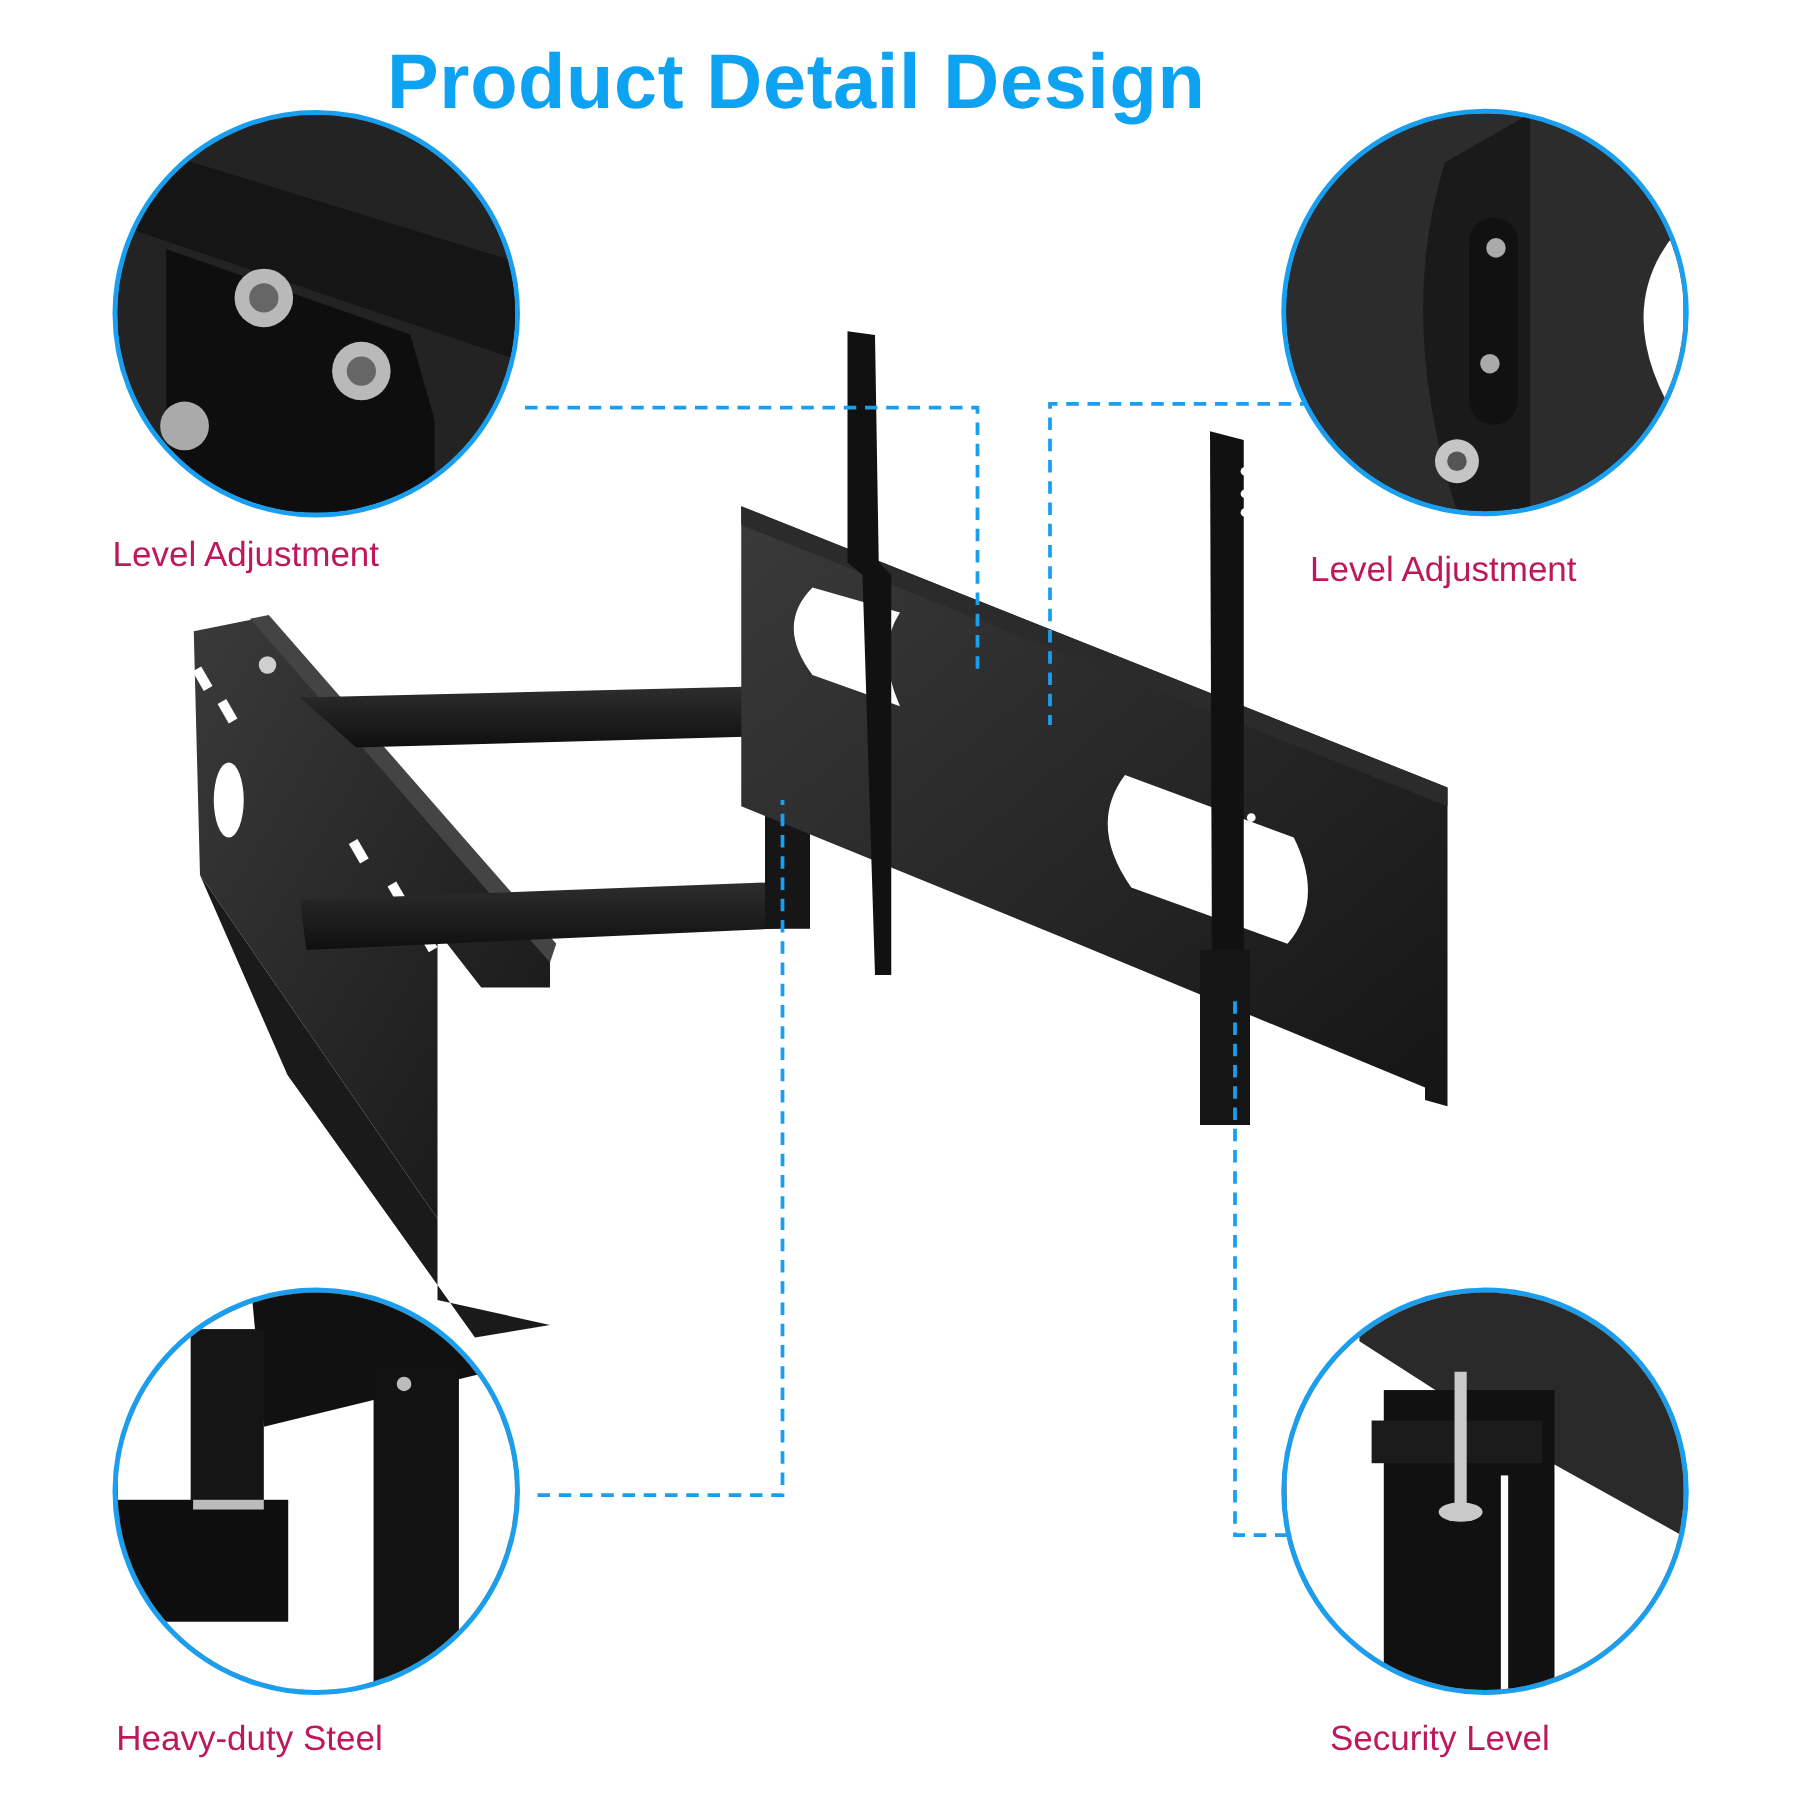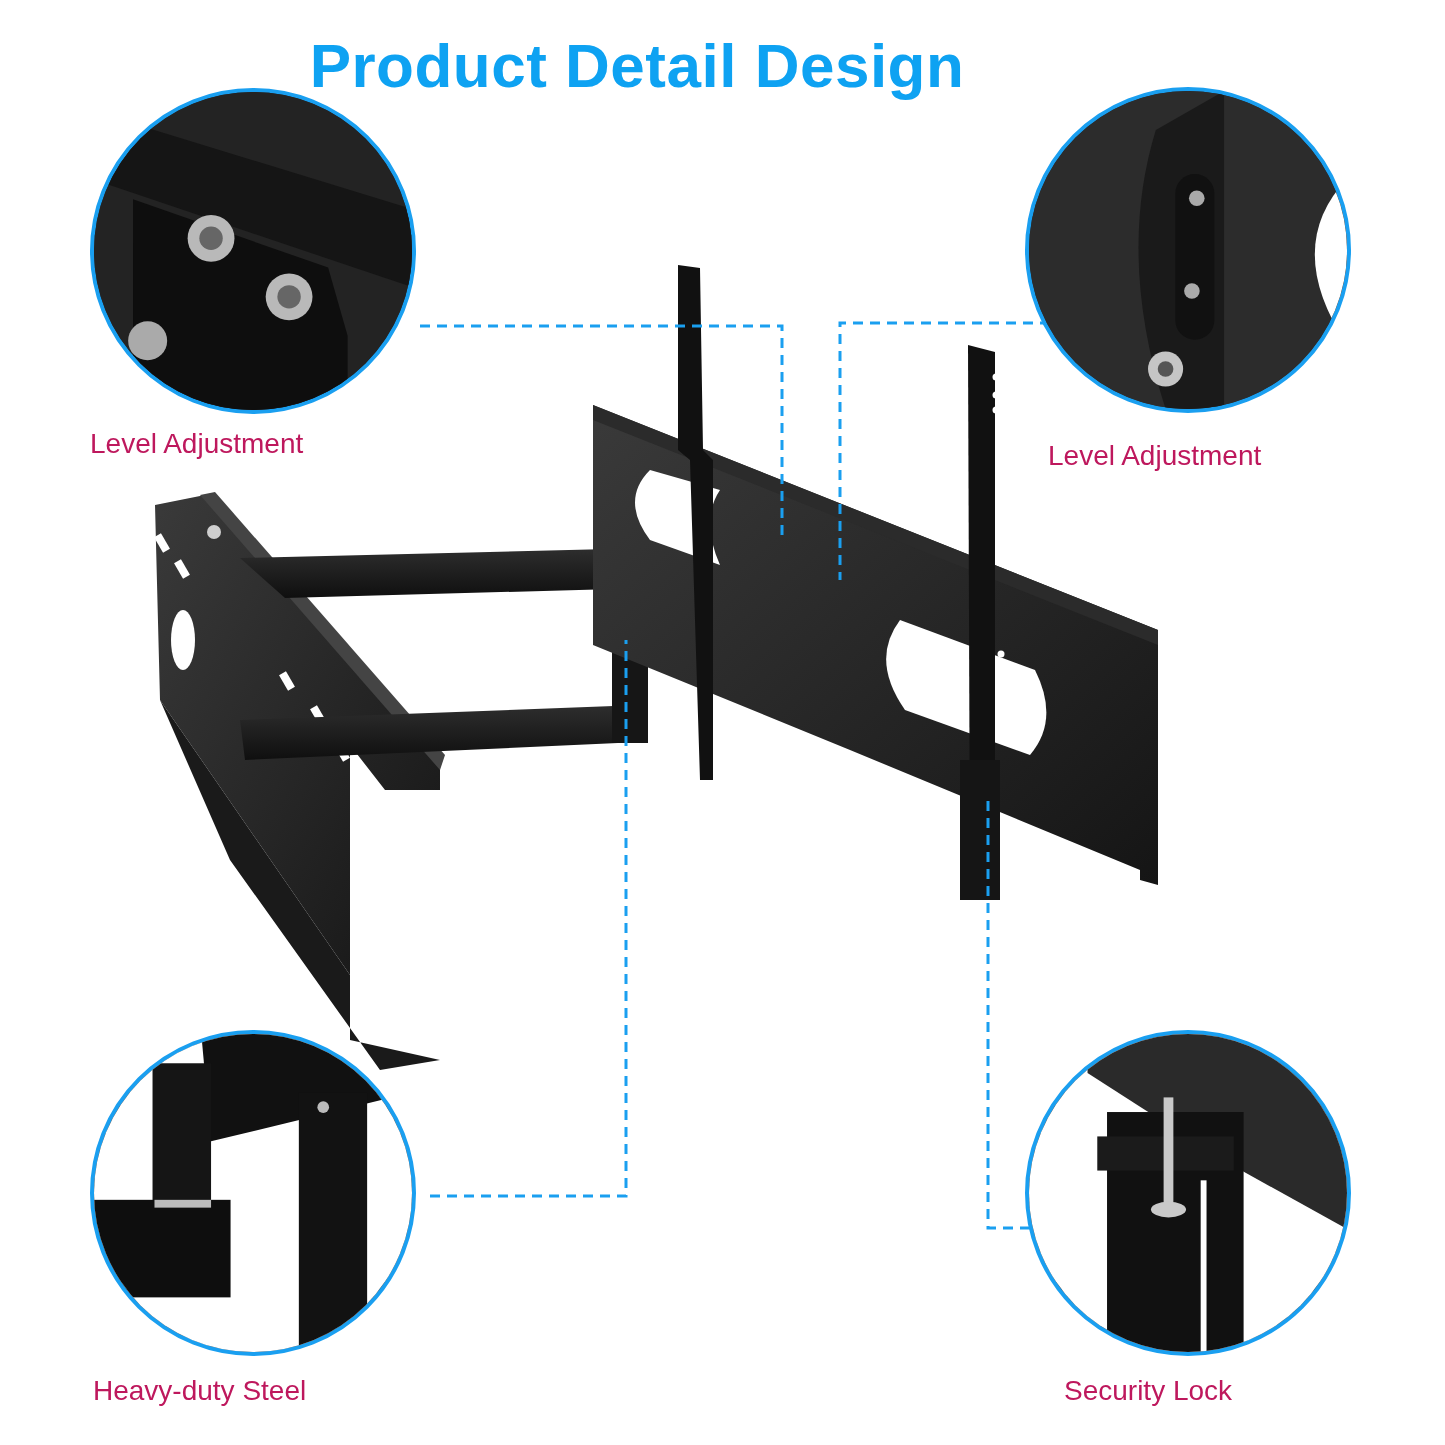--- a/index.html
+++ b/index.html
@@ -123,13 +123,13 @@
   <svg viewBox="0 0 326 326">
     <rect width="326" height="326" fill="#ffffff"></rect>
     <polygon points="60,0 326,0 326,200 200,130 60,40" fill="#2a2a2a"></polygon>
     <rect x="80" y="80" width="140" height="246" fill="#111"></rect>
     <rect x="70" y="105" width="140" height="35" fill="#1b1b1b"></rect>
     <rect x="138" y="65" width="10" height="120" fill="#c9c9c9"></rect>
     <ellipse cx="143" cy="180" rx="18" ry="8" fill="#c9c9c9"></ellipse>
     <rect x="176" y="150" width="6" height="176" fill="#fff"></rect>
   </svg>
 </div>
-<div class="label" style="left:1064px;top:1375px;">Security Lock</div>
+<div class="label" style="left:1064px;top:1375px;">Security Level</div>
 
 </body></html>

